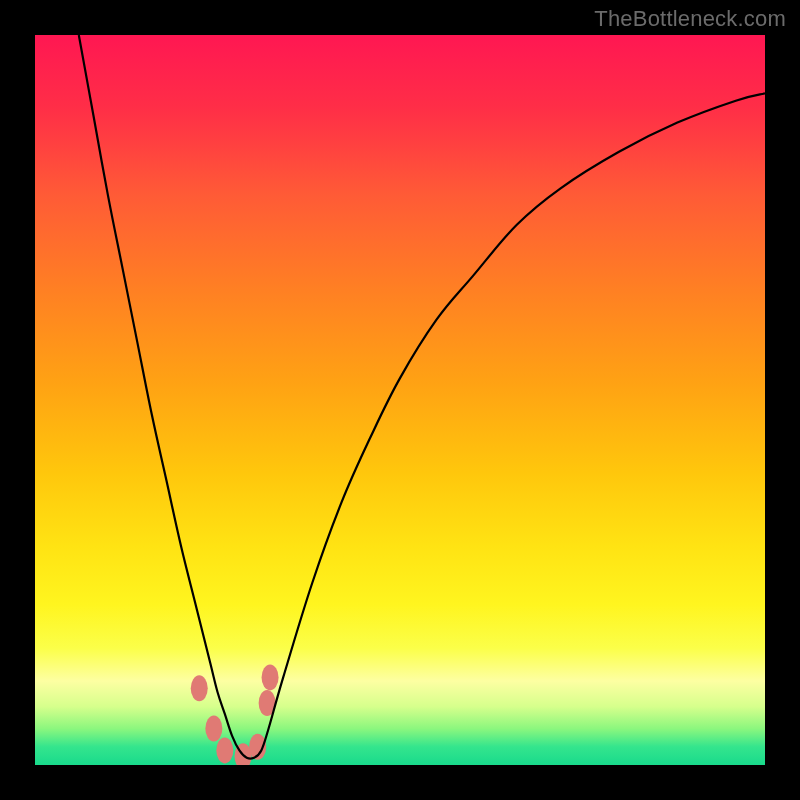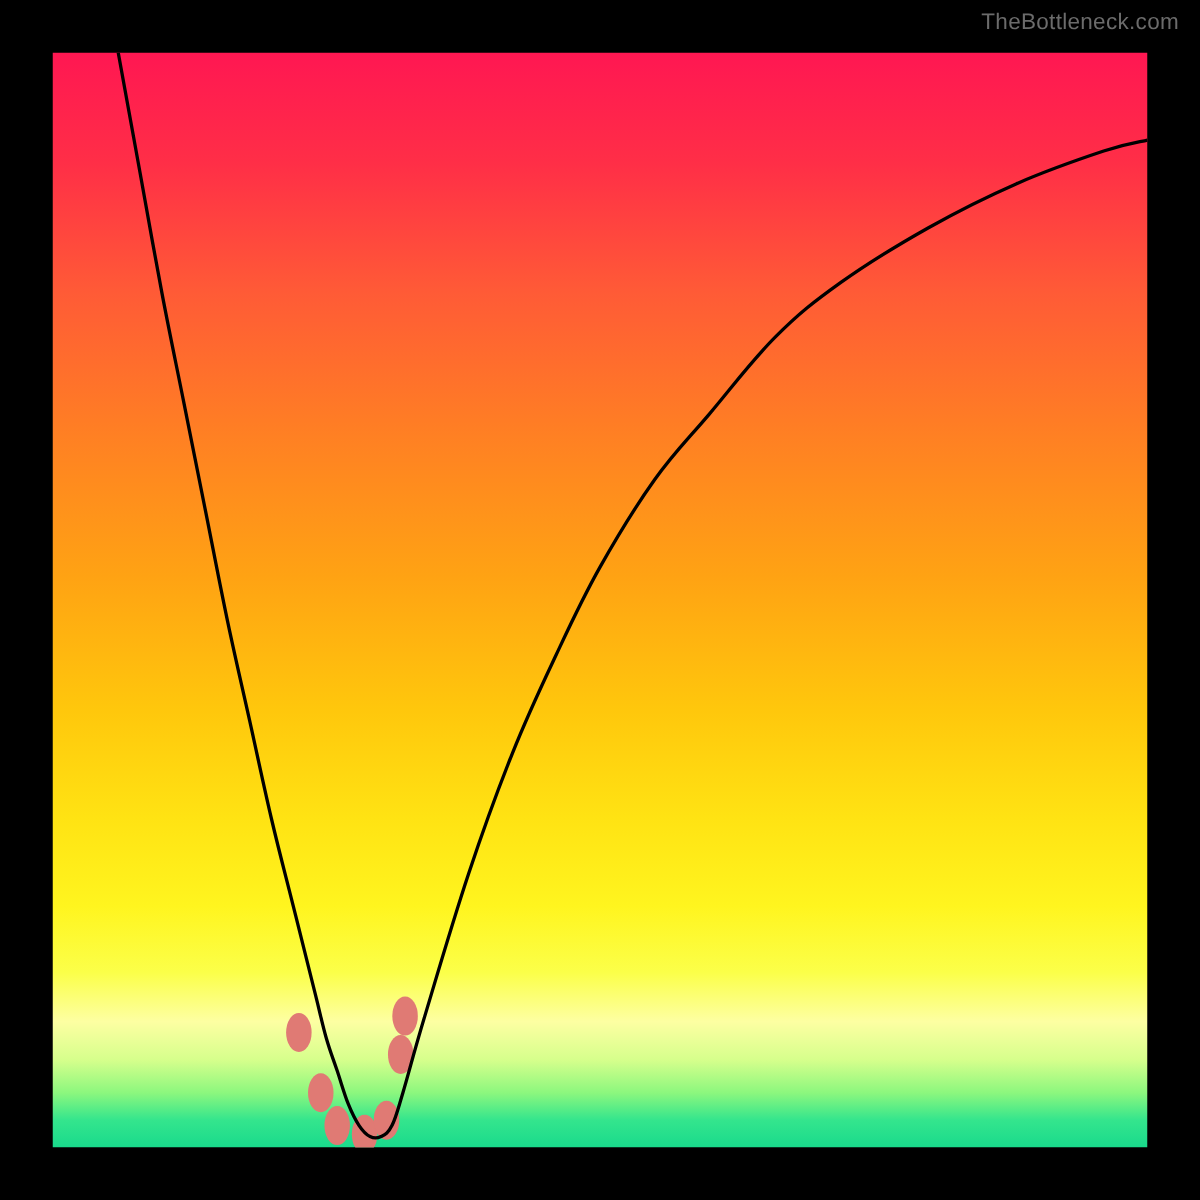--- a/index.html
+++ b/index.html
@@ -38,21 +38,21 @@
     left: 0;
     top: 0;
     width: 730px;
     height: 730px;
   }
   .watermark {
     position: absolute;
     top: 6px;
     right: 14px;
     color: #6b6b6b;
-    font-size: 15px;
+    font-size: 22px;
     letter-spacing: 0.2px;
     font-weight: 400;
   }
 </style>
 </head>
 <body>
 
 <div class="frame">
   <div class="watermark">TheBottleneck.com</div>
 

